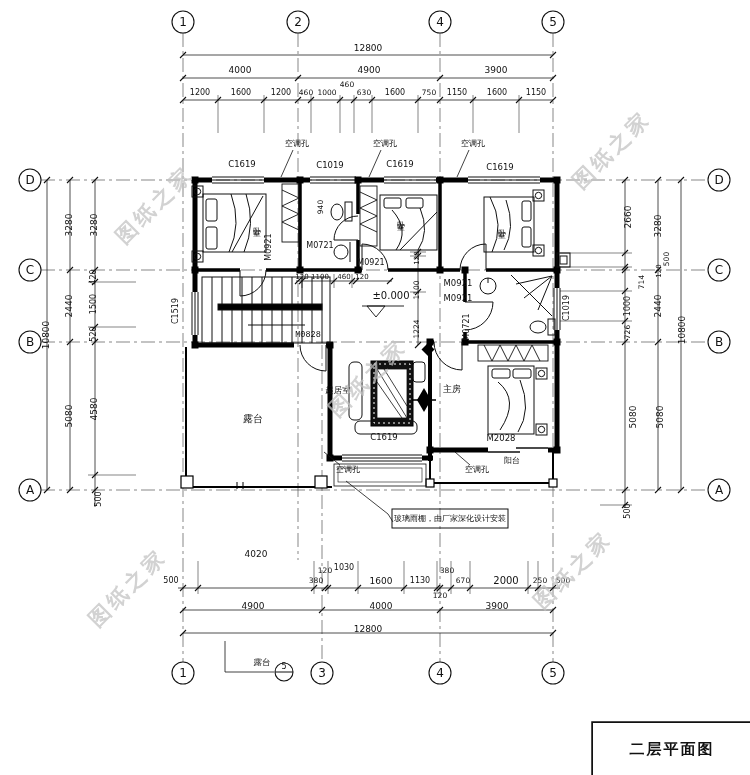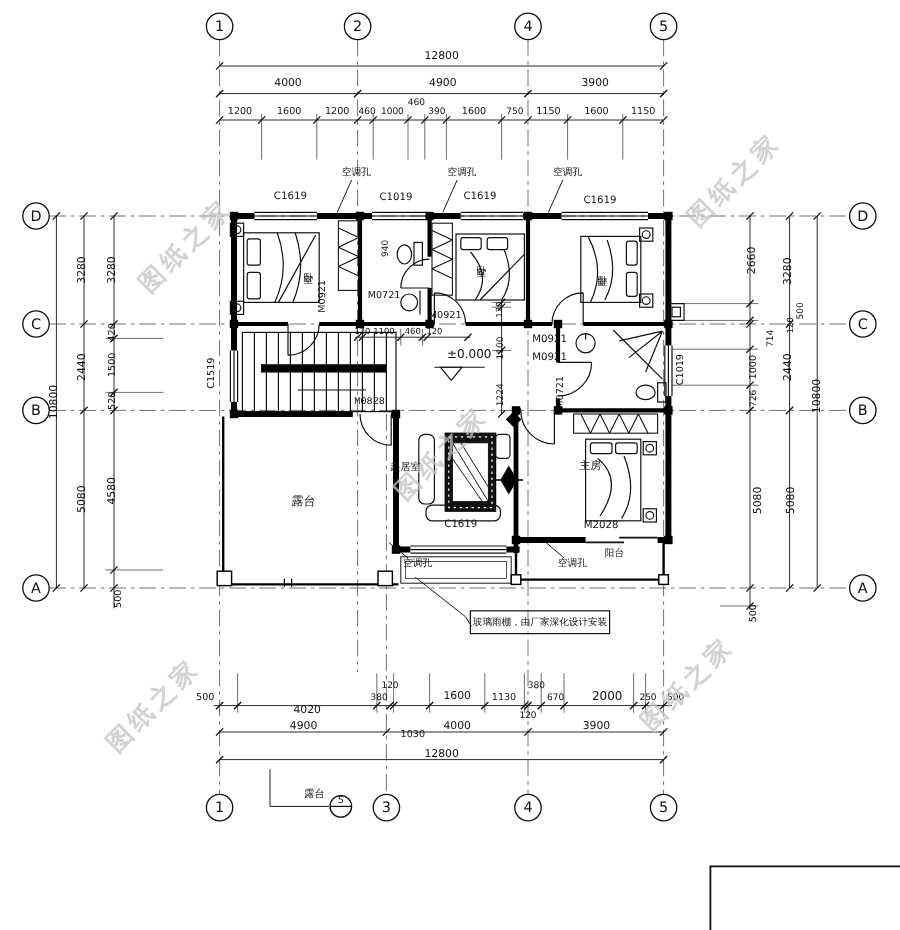--- a/index.html
+++ b/index.html
@@ -295,31 +295,31 @@
       <span class="lbl" style="left: 368px; top: 48px; font-size: 9px;">12800</span>
       <span class="lbl" style="left: 240px; top: 70px; font-size: 9px;">4000</span>
       <span class="lbl" style="left: 369px; top: 70px; font-size: 9px;">4900</span>
       <span class="lbl" style="left: 496px; top: 70px; font-size: 9px;">3900</span>
       <span class="lbl" style="left: 200px; top: 93px; font-size: 8px;">1200</span>
       <span class="lbl" style="left: 241px; top: 93px; font-size: 8px;">1600</span>
       <span class="lbl" style="left: 281px; top: 93px; font-size: 8px;">1200</span>
       <span class="lbl" style="left: 306px; top: 93px; font-size: 7.5px;">460</span>
       <span class="lbl" style="left: 327px; top: 93px; font-size: 7.5px;">1000</span>
       <span class="lbl" style="left: 347px; top: 85px; font-size: 7.5px;">460</span>
-      <span class="lbl" style="left: 364px; top: 93px; font-size: 7.5px;">390</span>
+      <span class="lbl" style="left: 364px; top: 93px; font-size: 7.5px;">630</span>
       <span class="lbl" style="left: 395px; top: 93px; font-size: 8px;">1600</span>
       <span class="lbl" style="left: 429px; top: 93px; font-size: 7.5px; text-align: center;">750</span>
       <span class="lbl" style="left: 457px; top: 93px; font-size: 8px;">1150</span>
       <span class="lbl" style="left: 497px; top: 93px; font-size: 8px;">1600</span>
       <span class="lbl" style="left: 536px; top: 93px; font-size: 8px;">1150</span>
       <span class="lbl" style="left: 171px; top: 581px; font-size: 8px;">500</span>
-      <span class="lbl" style="left: 256px; top: 593px; font-size: 9px;">4020</span>
+      <span class="lbl" style="left: 256px; top: 554px; font-size: 9px;">4020</span>
       <span class="lbl" style="left: 316px; top: 581px; font-size: 7.5px;">380</span>
       <span class="lbl" style="left: 325px; top: 571px; font-size: 7.5px;">120</span>
-      <span class="lbl" style="left: 344px; top: 612px; font-size: 8px;">1030</span>
+      <span class="lbl" style="left: 344px; top: 568px; font-size: 8px;">1030</span>
       <span class="lbl" style="left: 381px; top: 581px; font-size: 9px;">1600</span>
       <span class="lbl" style="left: 420px; top: 581px; font-size: 8px;">1130</span>
       <span class="lbl" style="left: 447px; top: 571px; font-size: 7.5px;">380</span>
       <span class="lbl" style="left: 440px; top: 596px; font-size: 7.5px;">120</span>
       <span class="lbl" style="left: 463px; top: 581px; font-size: 7.5px;">670</span>
       <span class="lbl" style="left: 506px; top: 581px; font-size: 10px;">2000</span>
       <span class="lbl" style="left: 540px; top: 581px; font-size: 7.5px;">250</span>
       <span class="lbl" style="left: 563px; top: 581px; font-size: 7.5px;">500</span>
       <span class="lbl" style="left: 253px; top: 606px; font-size: 9px;">4900</span>
       <span class="lbl" style="left: 381px; top: 606px; font-size: 9px;">4000</span>
@@ -371,29 +371,32 @@
       <span class="lbl" style="left: 417px; top: 290px; font-size: 7.5px; transform: translate(-50%, -50%) rotate(-90deg);">1100</span>
       <span class="lbl" style="left: 417px; top: 329px; font-size: 7.5px; transform: translate(-50%, -50%) rotate(-90deg);">1224</span>
       <span class="lbl" style="left: 458px; top: 283px; font-size: 8.5px;">M0921</span>
       <span class="lbl" style="left: 458px; top: 298px; font-size: 8.5px;">M0921</span>
       <span class="lbl" style="left: 467px; top: 327px; font-size: 8px; transform: translate(-50%, -50%) rotate(-90deg);">M0721</span>
       <span class="lbl" style="left: 391px; top: 296px; font-size: 10px;">±0.000</span>
       <span class="lbl" style="left: 308px; top: 335px; font-size: 8.5px; font-family: Liberation Mono, monospace;">M0828</span>
       <span class="lbl" style="left: 253px; top: 419px; font-size: 10px;">露台</span>
       <span class="lbl" style="left: 338px; top: 390px; font-size: 8.5px;">起居室</span>
       <span class="lbl" style="left: 384px; top: 437px; font-size: 8.5px;">C1619</span>
-      <span class="lbl" style="left: 492px; top: 389px; font-size: 9px;">主房</span>
+      <span class="lbl" style="left: 452px; top: 389px; font-size: 9px;">主房</span>
       <span class="lbl" style="left: 501px; top: 438px; font-size: 8.5px;">M2028</span>
       <span class="lbl" style="left: 512px; top: 461px; font-size: 8px;">阳台</span>
       <span class="lbl" style="left: 348px; top: 470px; font-size: 8px;">空调孔</span>
       <span class="lbl" style="left: 477px; top: 470px; font-size: 8px;">空调孔</span>
       <span class="lbl" style="left: 450px; top: 519px; font-size: 8px;">玻璃雨棚，由厂家深化设计安装</span>
       <span class="lbl" style="left: 262px; top: 662px; font-size: 8.5px;">露台</span>
       <span class="lbl" style="left: 284px; top: 667px; font-size: 8px;">5</span>
       <span class="lbl wm" style="left: 155px; top: 205px; font-size: 21px; transform: translate(-50%, -50%) rotate(-45deg);">图纸之家</span>
       <span class="lbl wm" style="left: 612px; top: 150px; font-size: 21px; transform: translate(-50%, -50%) rotate(-45deg);">图纸之家</span>
       <span class="lbl wm" style="left: 368px; top: 378px; font-size: 21px; transform: translate(-50%, -50%) rotate(-45deg);">图纸之家</span>
       <span class="lbl wm" style="left: 128px; top: 588px; font-size: 21px; transform: translate(-50%, -50%) rotate(-45deg);">图纸之家</span>
       <span class="lbl wm" style="left: 573px; top: 570px; font-size: 21px; transform: translate(-50%, -50%) rotate(-45deg);">图纸之家</span>
     </div>
 
-
+<div id="titleblock">
+  <span>二层平面图</span>
 </div>
 
+</div>
+
 </body></html>

